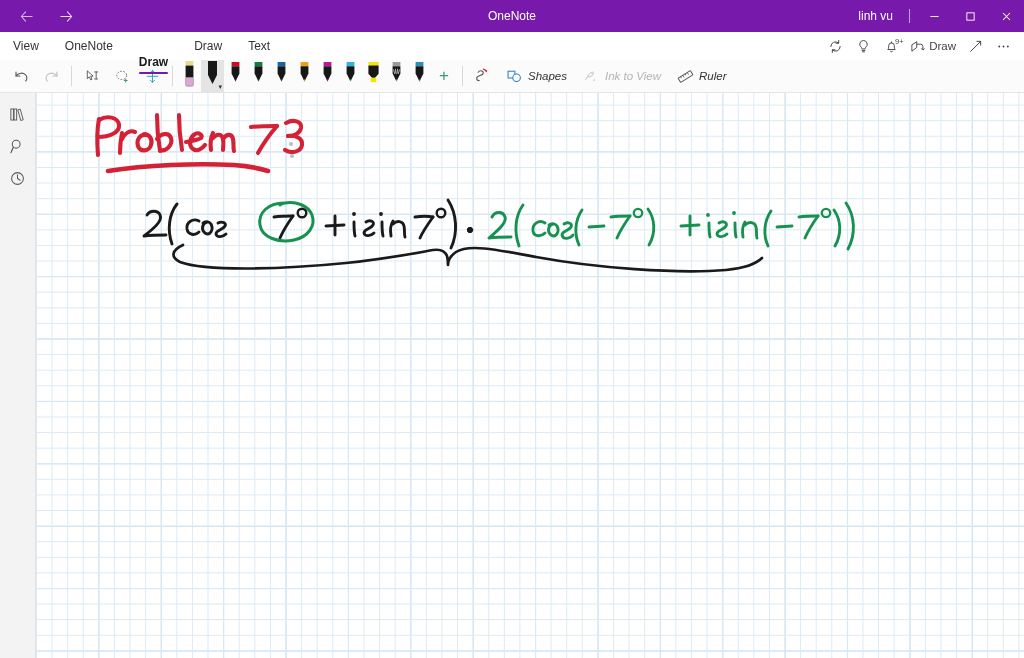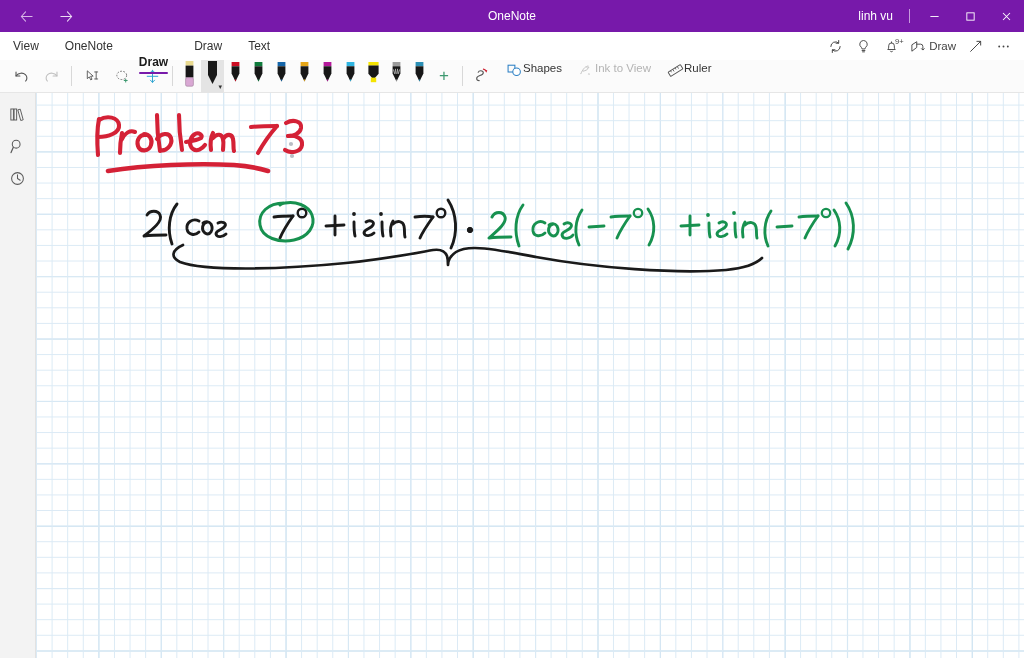--- a/index.html
+++ b/index.html
@@ -86,22 +86,22 @@
   .pen.selected { background: #e4e4e4; }
   .pen svg { display: block; }
   .pen-chevron {
     position: absolute; bottom: 3px; right: 2px; font-size: 7px; color: #333; line-height: 1;
   }
   .add-pen {
     width: 26px; height: 29px; display: flex; align-items: center; justify-content: center;
     color: #3d9970; font-size: 17px; font-weight: 300;
   }
   .tool-txt {
-    display: flex; align-items: flex-start; padding: 0 8px; height: 29px;
-    font-size: 11.5px; color: #333;
+    display: flex; align-items: center; gap: 5px; padding: 0 8px; height: 29px;
+    font-size: 11.5px; color: #333; font-style: italic;
   }
   .tool-txt.disabled { color: #b4b4b4; }
   .tool-txt svg { display: block; }
 
   
   .body-area { flex: 1 1 auto; display: flex; min-height: 0; position: relative; }
   .leftbar {
     width: 36px; background: #f3f3f3; border-right: 1px solid #e2e2e2;
     display: flex; flex-direction: column; align-items: center; padding-top: 6px; gap: 2px;
     flex: 0 0 36px;

